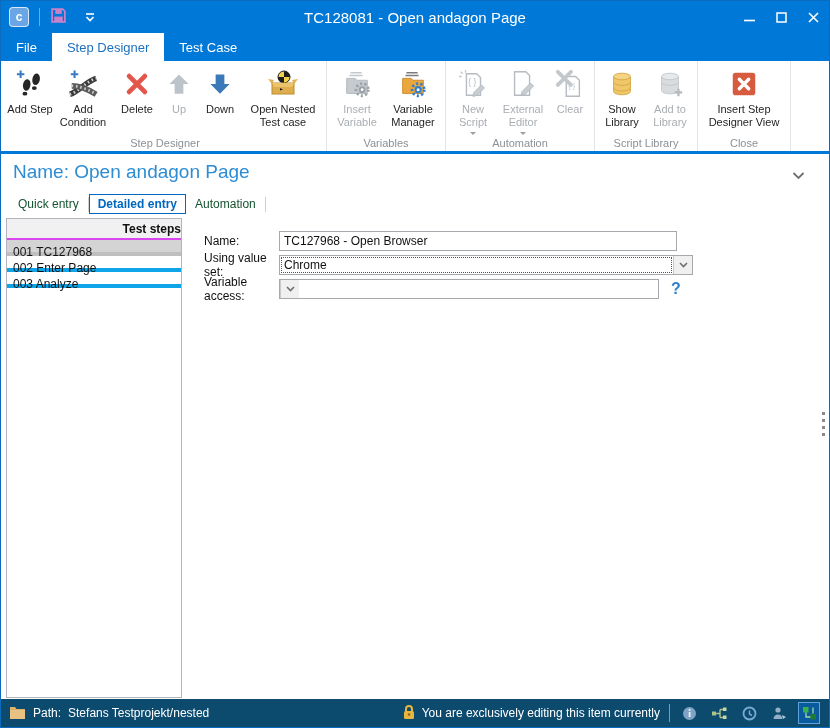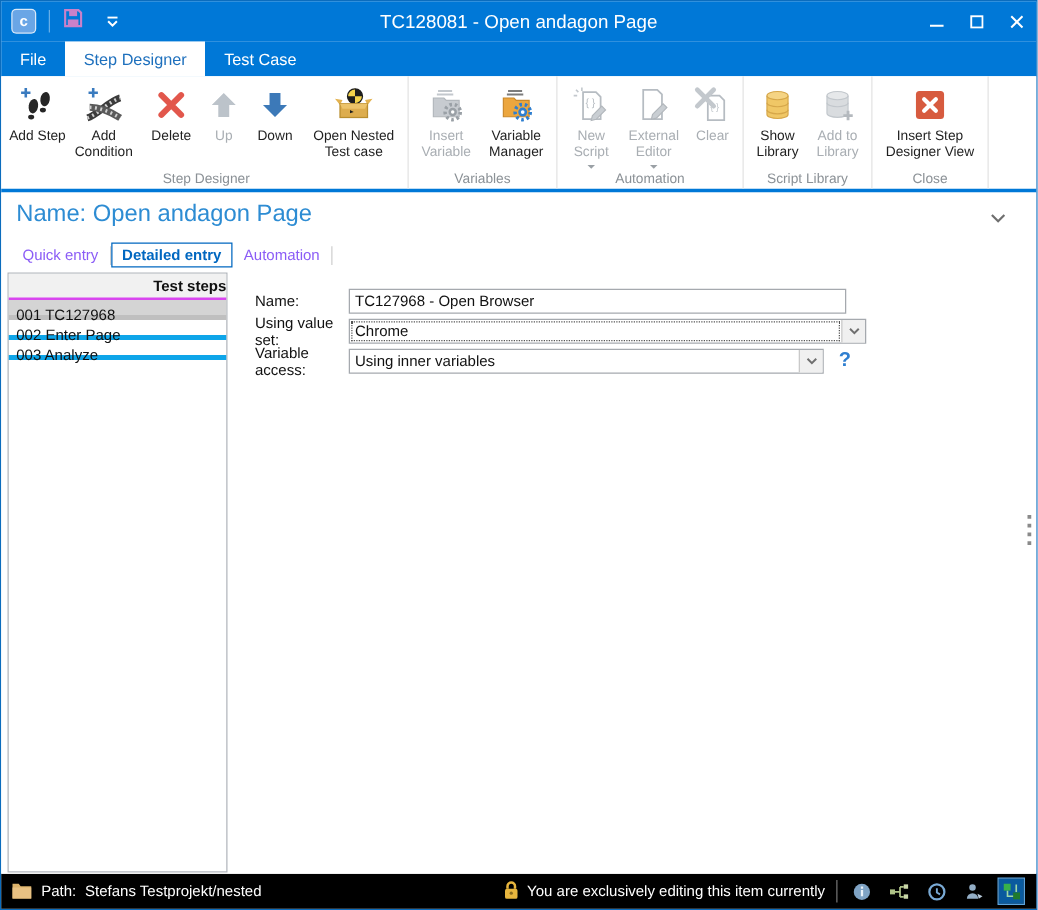--- a/index.html
+++ b/index.html
@@ -31,21 +31,21 @@
   .ricon { width:34px; height:34px; display:flex; align-items:center; justify-content:center; margin-bottom:2px; }
   .drop-caret { width:0; height:0; border:3.5px solid transparent; border-top-color:#9aa0a5; margin-top:3px; }
   .w44{width:46px;} .w58{width:60px;} .w48{width:48px;} .w36{width:36px;} .w40{width:42px;}
   .w78{width:80px;} .w52{width:54px;} .w56{width:58px;} .w50{width:52px;} .w84{width:86px;}
 
   
   .main { position:relative; flex:1; background:#fff; }
   .page-header { margin:7px 12px 0 12px; font-size:19px; color:#2d8cd3; display:flex; gap:15px;text-align:right; }
   .collapse-btn { position:absolute; right:24px; top:12px; }
   .entry-tabs { display:flex; align-items:center; padding-left:8px; margin-top:10px; height:22px; font-size:12px; }
-  .etab { padding:2px 8px; border:1px solid transparent; color:#8b5cf6; cursor:default; }
+  .etab { padding:2px 8px; border:1px solid transparent; color:#14532d; cursor:default; }
   .etab.active { border-color:#0067c0; color:#0067c0; font-weight:bold; }
   .etab-sep { width:1px; height:15px; background:#cfcfcf; }
 
   .steps-panel { position:absolute; left:5px; top:64px; width:176px; bottom:1px; border:1px solid #b2b6bc; background:#fff; }
   .steps-header { height:21px; line-height:21px; text-align:right; font-weight:bold; font-size:12px; background:#f1f1f1; border-bottom:2px solid #d946ef; color:#101010; }
   .step-row { height:16px; line-height:24px; padding-left:6px; font-size:12px; border-bottom:4px solid #0ea5e9; color:#111; cursor:default; }
   .step-row.selected { background:#d4d4d4; border-bottom-color:#bfbfbf; }
 
   .form-row { position:absolute; left:203px; display:flex; align-items:center; height:20px; font-size:12px; color:#111; }
   .form-row.r1 { top:77px; } .form-row.r2 { top:101px; } .form-row.r3 { top:125px; }
@@ -55,21 +55,21 @@
   .combo.cb1 { width:414px; } .combo.cb2 { width:380px; }
   .combo-text { flex:1; padding:0 4px; line-height:18px; font-size:12px; overflow:hidden; white-space:nowrap; }
   .combo.focused .combo-text { outline:1px dotted #555; outline-offset:-2px; }
   .combo-btn { width:19px; background:#f0f0f0; border-left:1px solid #c9c9c9; display:flex; align-items:center; justify-content:center; }
   .help-q { margin-left:12px; color:#2f7fd0; font-weight:bold; font-size:16px; }
 
   .splitter-dots { position:absolute; right:4px; top:258px; display:flex; flex-direction:column; gap:4px; }
   .splitter-dots i { width:3px; height:3px; background:#8a8a8a; display:block; }
 
   
-  .statusbar { height:28px; background:#000000; display:flex; align-items:center; color:#fff; font-size:12px; padding:0 6px 0 8px; flex:0 0 auto; }
+  .statusbar { height:28px; background:#0c4a6e; display:flex; align-items:center; color:#fff; font-size:12px; padding:0 6px 0 8px; flex:0 0 auto; }
   .path-cluster { display:flex; align-items:center; gap:7px; }
   .lock-cluster { margin-left:auto; display:flex; align-items:center; gap:6px; }
   .sb-sep { width:1px; height:18px; background:rgba(255,255,255,.45); margin:0 9px; }
   .sb-icons { display:flex; align-items:center; gap:10px; padding-right:4px; }
   .sb-icon { width:20px; height:20px; display:flex; align-items:center; justify-content:center; }
   .sb-icon.selected { background:#0a5a9e; outline:1px solid #5da4dd; }
 </style>
 </head>
 <body>
 
@@ -331,21 +331,20 @@
           <svg width="9" height="6" viewBox="0 0 9 6">
               <path d="M1 1 L4.5 4.5 L8 1" fill="none" stroke="#6f6f6f" stroke-width="1.6"></path>
             </svg>
         </span>
       </div>
     </div>
 
     <div class="form-row r3">
       <span class="form-label">Variable access:</span>
       <div class="combo cb2">
-        <span class="combo-text">Using inner variables</span>
         <span class="combo-btn">
           <svg width="9" height="6" viewBox="0 0 9 6">
               <path d="M1 1 L4.5 4.5 L8 1" fill="none" stroke="#6f6f6f" stroke-width="1.6"></path>
             </svg>
         </span>
       </div>
       <span class="help-q">?</span>
     </div>
 
     <div class="splitter-dots">

